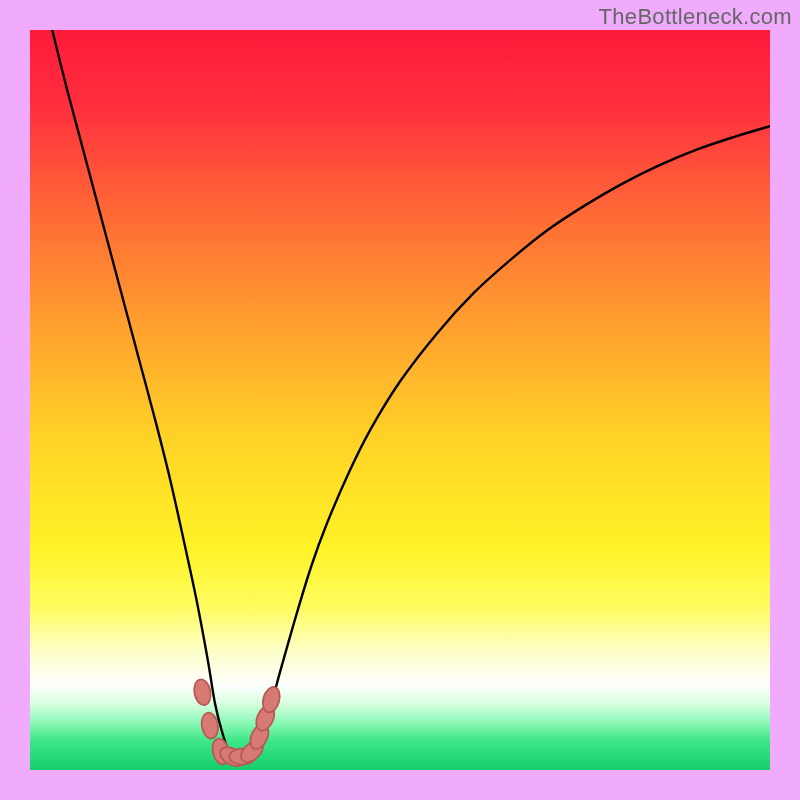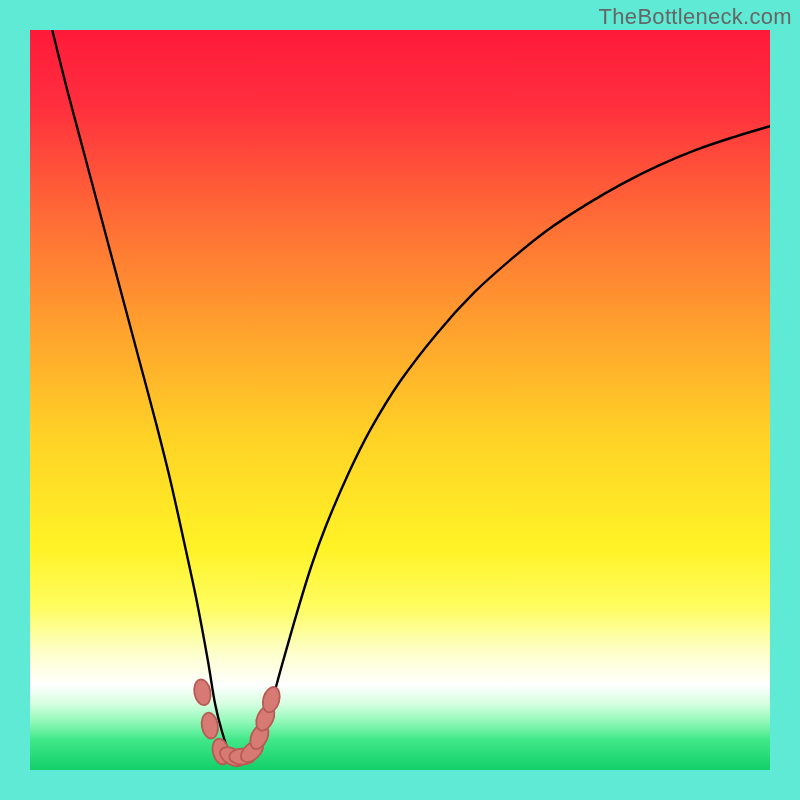--- a/index.html
+++ b/index.html
@@ -1,17 +1,17 @@
 <!DOCTYPE html>
 <html><head>
 <meta charset="utf-8">
 <style>
   * { margin: 0; padding: 0; box-sizing: border-box; }
   body { width: 800px; height: 800px; background: #000; font-family: Arial, sans-serif; overflow: hidden; }
-  .frame { position: relative; width: 800px; height: 800px; background: #5eead4; }
+  .frame { position: relative; width: 800px; height: 800px; background: #f0abfc; }
   .plot { position: absolute; left: 30px; top: 30px; width: 740px; height: 740px; }
   .attribution { position: absolute; top: 4px; right: 8px; color: #666; font-size: 22px; font-weight: 500; letter-spacing: 0.3px; }
   svg { position: absolute; inset: 0; width: 100%; height: 100%; }
 </style>
 </head>
 <body>
 
 <div class="frame">
   <div class="attribution">TheBottleneck.com</div>
   <div class="plot">

